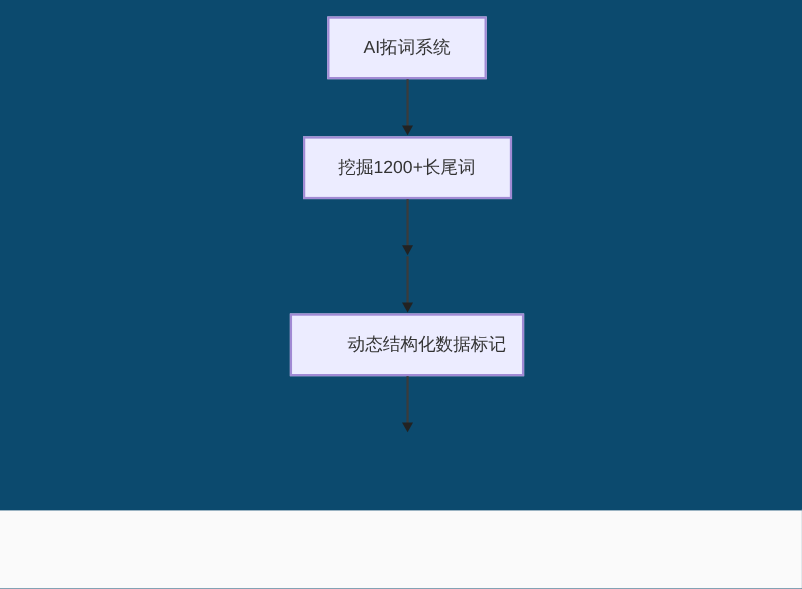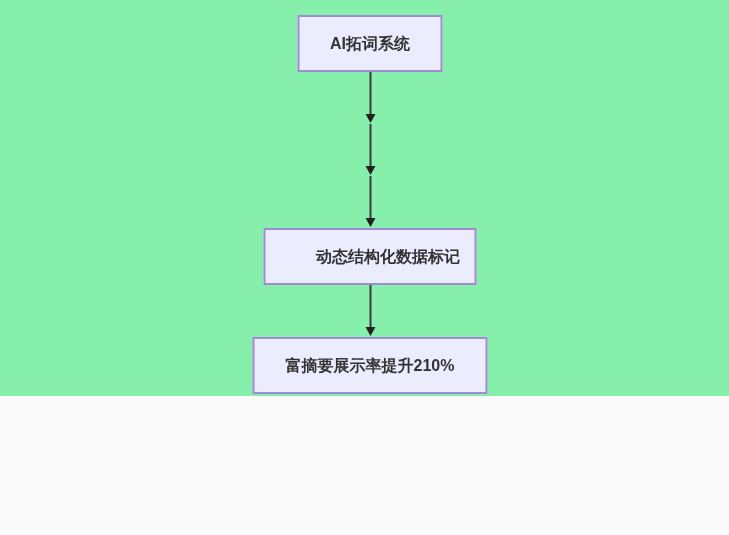--- a/index.html
+++ b/index.html
@@ -8,24 +8,23 @@
   }
   body {
     width: 729px;
     height: 535px;
     background: #fafafa;
     font-family: "Liberation Sans", sans-serif;
   }
   .canvas {
     position: relative;
     width: 729px;
-    height: 396px;
+    height: 464px;
     overflow: hidden;
-    background: #86efac;
-    font-weight: bold;
+    background: #0c4a6e;
   }
   .flow {
     position: absolute;
     left: 370px;
     top: 15px;
     transform: translateX(-50%);
     display: flex;
     flex-direction: column;
     align-items: center;
   }
@@ -83,20 +82,23 @@
 
     <div class="node n1">
       <span>AI拓词系统</span>
     </div>
 
     <div class="connector">
       <div class="line"></div>
       <div class="arrowhead"></div>
     </div>
 
+    <div class="node n2">
+      <span>挖掘1200+长尾词</span>
+    </div>
 
     <div class="connector">
       <div class="line"></div>
       <div class="arrowhead"></div>
     </div>
 
 
     <div class="connector">
       <div class="line"></div>
       <div class="arrowhead"></div>
@@ -104,18 +106,15 @@
 
     <div class="node n4">
       <span>动态结构化数据标记</span>
     </div>
 
     <div class="connector">
       <div class="line"></div>
       <div class="arrowhead"></div>
     </div>
 
-    <div class="node n5">
-      <span>富摘要展示率提升210%</span>
-    </div>
 
   </div>
 </div>
 
 </body></html>

